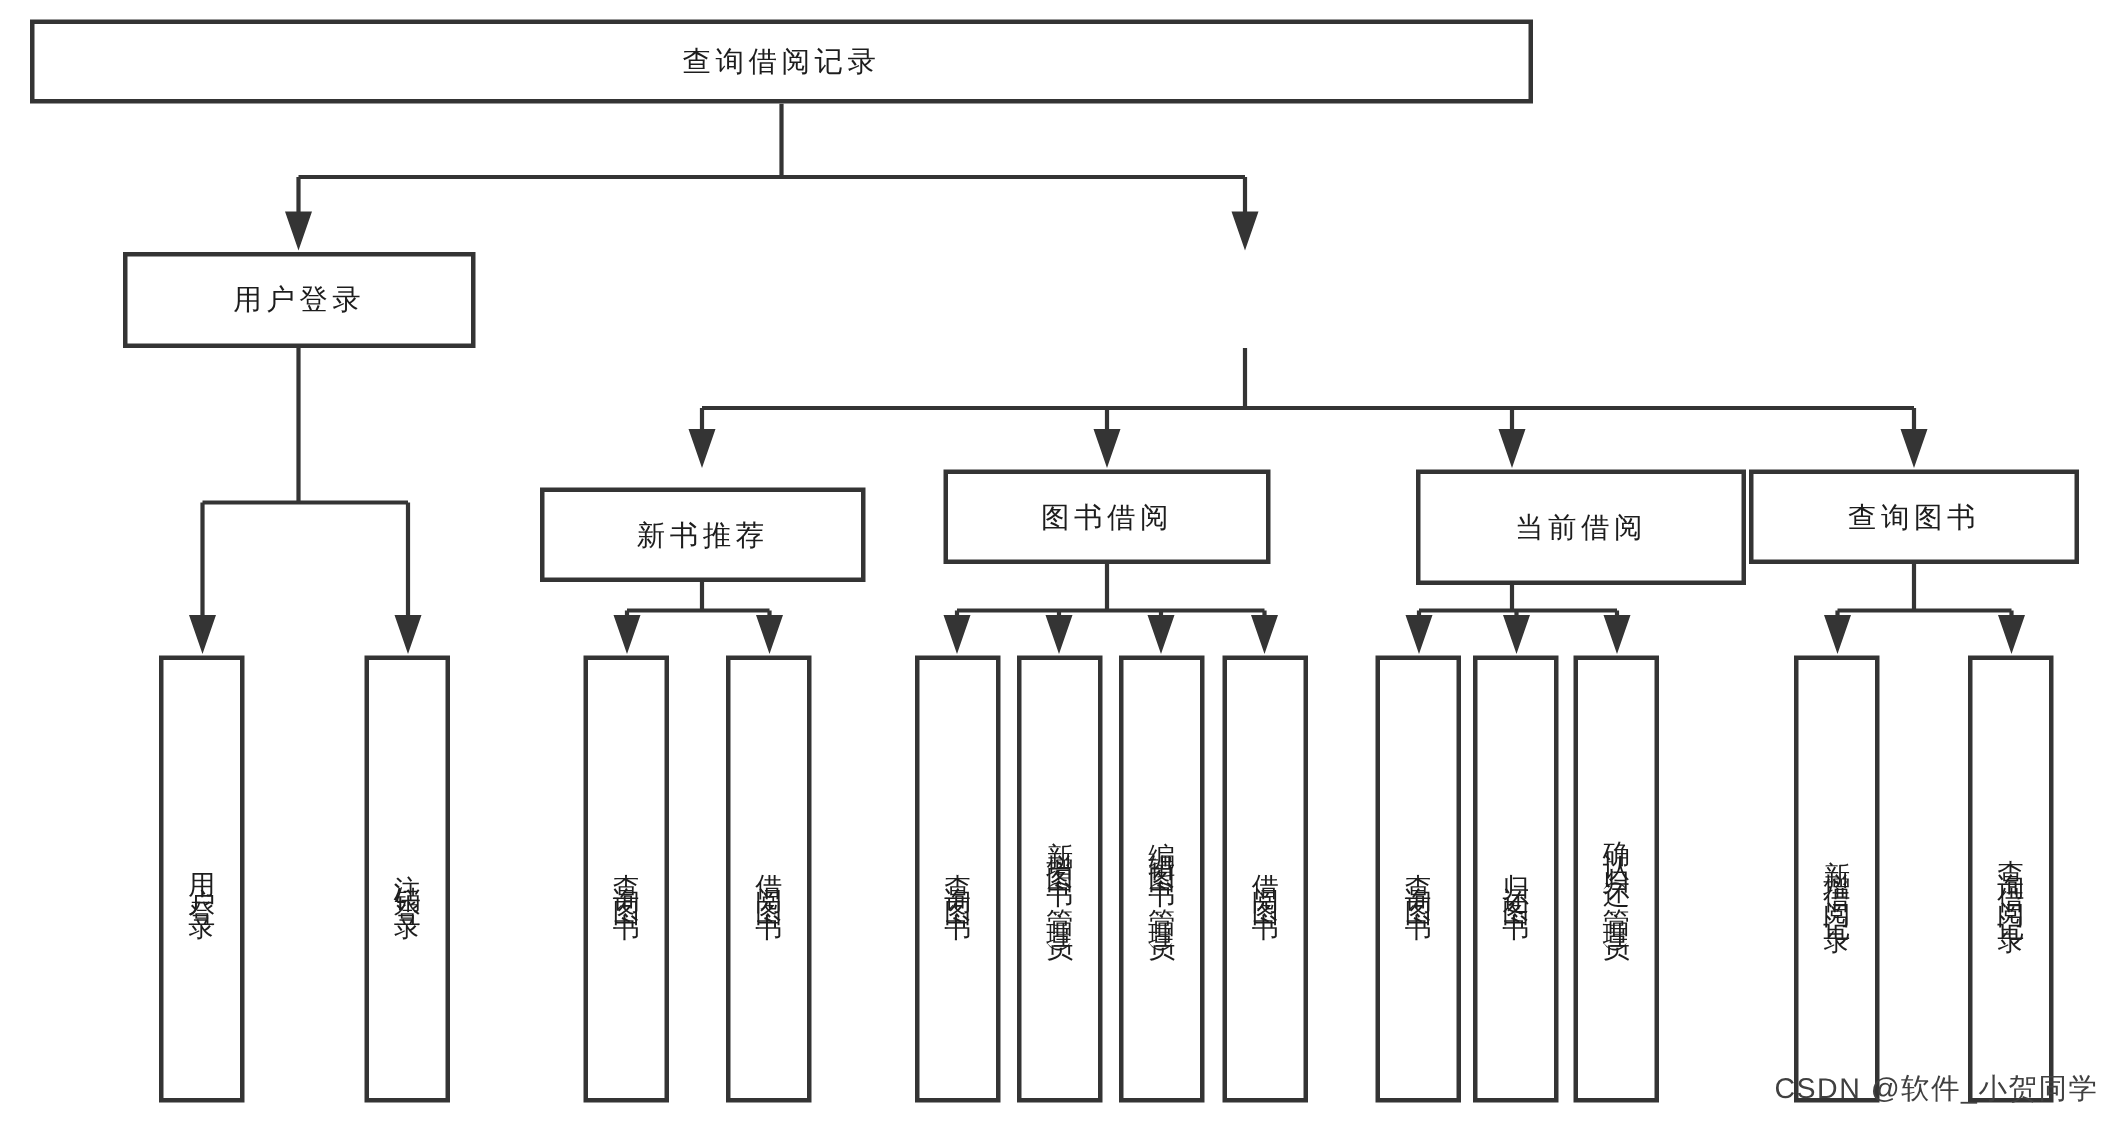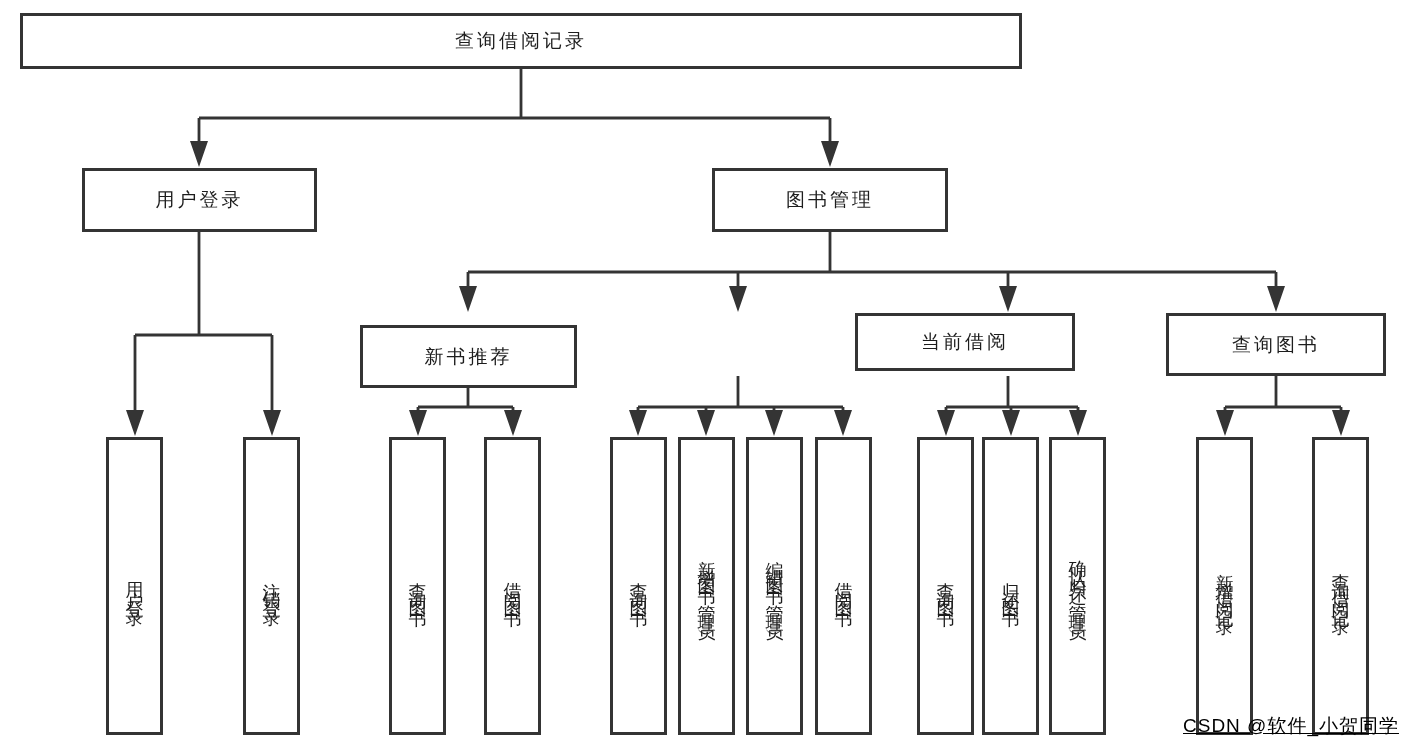--- a/index.html
+++ b/index.html
@@ -36,25 +36,24 @@
     text-orientation: mixed;
     font-size: 18px;
     letter-spacing: 9px;
     padding: 8px 0;
   }
   .watermark {
     position: absolute;
     left: 1183px;
     top: 713px;
     font-size: 19px;
-    color: #000000;
+    color: #404040;
     letter-spacing: 1px;
     z-index: 5;
     white-space: nowrap;
-    text-decoration: underline;
   }
 </style>
 </head>
 <body>
 
 <div class="stage">
 
   <svg class="connectors" viewBox="0 0 1405 747" xmlns="http://www.w3.org/2000/svg">
     <path fill="none" stroke="#343434" stroke-width="2.8" d="
       M521 69 V118 M199 118 H830 M199 118 V145 M830 118 V145
@@ -73,24 +72,24 @@
       M629 410 L647 410 L638 436 Z  M697 410 L715 410 L706 436 Z
       M765 410 L783 410 L774 436 Z  M834 410 L852 410 L843 436 Z
       M937 410 L955 410 L946 436 Z  M1002 410 L1020 410 L1011 436 Z
       M1069 410 L1087 410 L1078 436 Z  M1216 410 L1234 410 L1225 436 Z
       M1332 410 L1350 410 L1341 436 Z"></path>
   </svg>
 
   <div class="node" style="left:20px;top:13px;width:1002px;height:56px">查询借阅记录</div>
 
   <div class="node" style="left:82px;top:168px;width:235px;height:64px">用户登录</div>
-  <div class="node" style="left:712px;top:168px;width:236px;height:64px">图书管理</div>
 
   <div class="node" style="left:360px;top:325px;width:217px;height:63px">新书推荐</div>
-  <div class="node" style="left:855px;top:313px;width:220px;height:58px">当前借阅</div>
+  <div class="node" style="left:629px;top:313px;width:218px;height:63px">图书借阅</div>
+  <div class="node" style="left:944px;top:313px;width:220px;height:77px">当前借阅</div>
   <div class="node" style="left:1166px;top:313px;width:220px;height:63px">查询图书</div>
 
   <div class="node leaf" style="left:106px;top:437px;width:57px;height:298px">用户登录</div>
   <div class="node leaf" style="left:243px;top:437px;width:57px;height:298px">注销登录</div>
 
   <div class="node leaf" style="left:389px;top:437px;width:57px;height:298px">查询图书</div>
   <div class="node leaf" style="left:484px;top:437px;width:57px;height:298px">借阅图书</div>
 
   <div class="node leaf" style="left:610px;top:437px;width:57px;height:298px">查询图书</div>
   <div class="node leaf" style="left:678px;top:437px;width:57px;height:298px">新增图书（管理员）</div>

